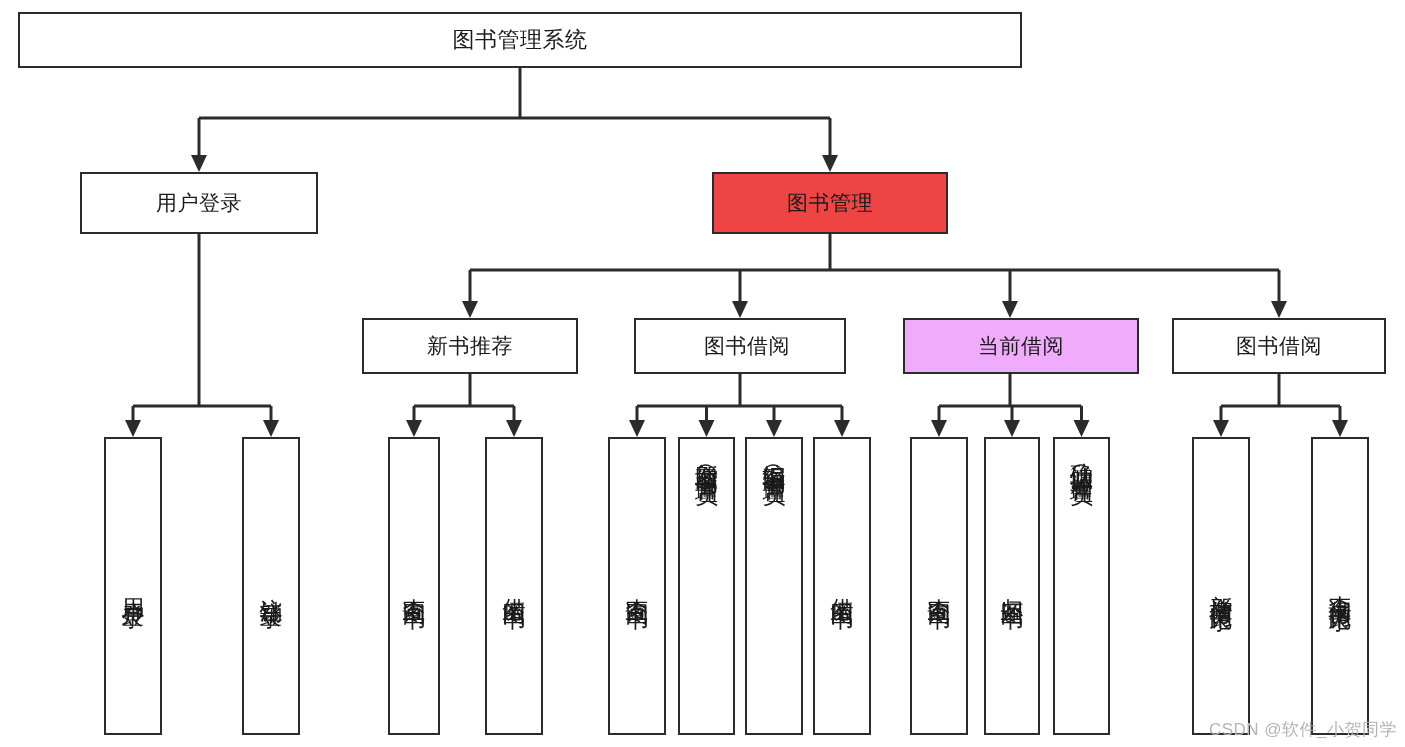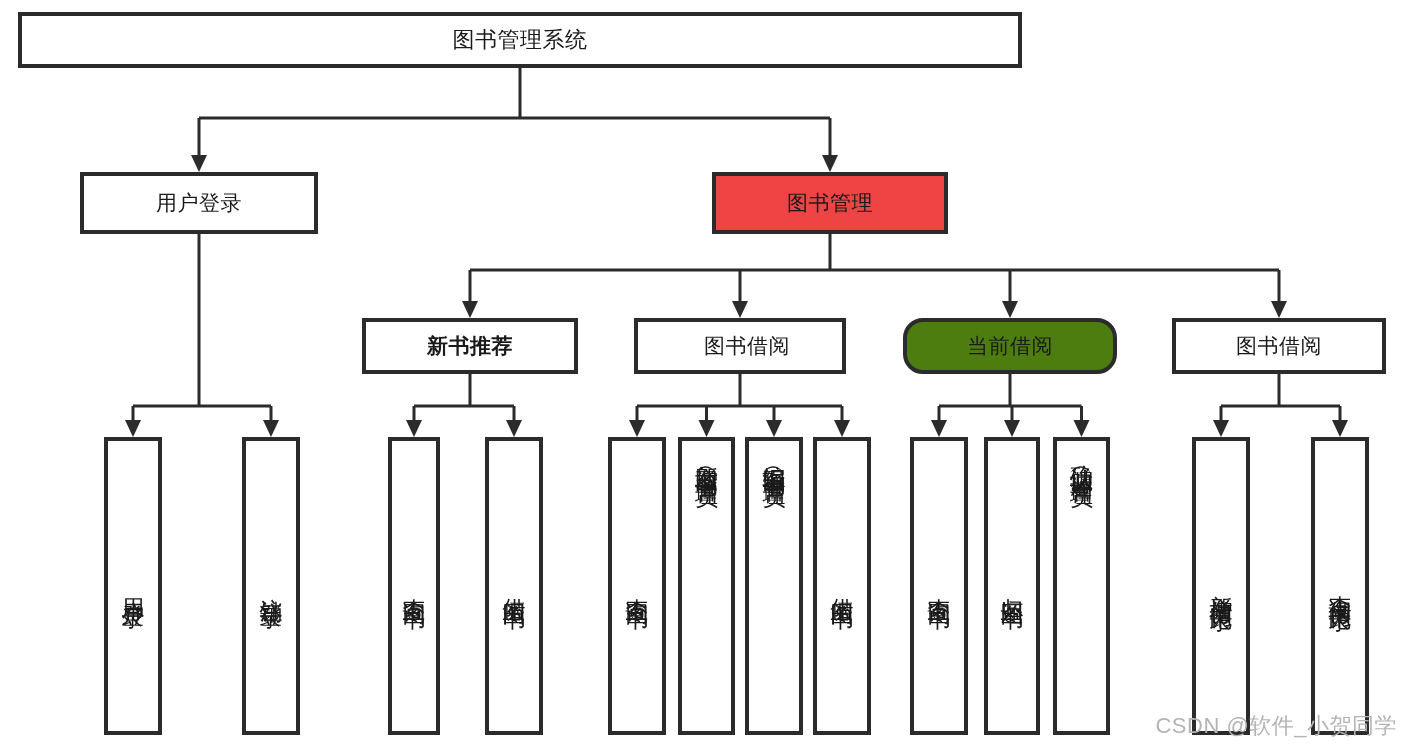--- a/index.html
+++ b/index.html
@@ -18,21 +18,21 @@
   #diagram-root {
     position: absolute;
     left: 0; top: 0;
     width: 1405px;
     height: 747px;
   }
   .node {
     position: absolute;
     box-sizing: border-box;
     background: #ffffff;
-    border: 4px solid #737373;
+    border: 2px solid #737373;
     display: flex;
     align-items: center;
     justify-content: center;
     overflow: hidden;
   }
   .node-label {
     color: #1a1a1a;
     font-family: "Liberation Sans", "DejaVu Sans", sans-serif;
     line-height: 1.18;
     white-space: pre-wrap;
@@ -67,21 +67,21 @@
     position: absolute;
     left: 0; top: 0;
     width: 1405px;
     height: 747px;
     pointer-events: none;
   }
   #watermark {
     position: absolute;
     right: 8px;
     bottom: 6px;
-    font-size: 22px;
+    font-size: 17px;
     color: #b4b4b4;
     font-family: "Liberation Sans", "DejaVu Sans", sans-serif;
     letter-spacing: 0.5px;
     user-select: none;
   }
 </style>
 </head>
 <body>
 
 <div id="diagram-root">
@@ -142,27 +142,27 @@
   <div id="nodes-layer">
       <div class="node h root" style="left: 18px; top: 12px; width: 1004px; height: 56px; border-color: rgb(43, 43, 43); background: rgb(255, 255, 255);">
         <span class="node-label" style="color: rgb(26, 26, 26);">图书管理系统</span>
       </div>
       <div class="node h" style="left: 80px; top: 172px; width: 238px; height: 62px; border-color: rgb(43, 43, 43); background: rgb(255, 255, 255);">
         <span class="node-label" style="color: rgb(26, 26, 26);">用户登录</span>
       </div>
       <div class="node h" style="left: 712px; top: 172px; width: 236px; height: 62px; border-color: rgb(43, 43, 43); background: #ef4444;">
         <span class="node-label" style="color: rgb(26, 26, 26);">图书管理</span>
       </div>
-      <div class="node h" style="left: 362px; top: 318px; width: 216px; height: 56px; border-color: rgb(43, 43, 43); background: rgb(255, 255, 255); font-weight: bold;">
+      <div class="node h" style="left: 362px; top: 318px; width: 216px; height: 56px; border-color: rgb(43, 43, 43); background: rgb(255, 255, 255);">
         <span class="node-label" style="color: rgb(26, 26, 26);">新书推荐</span>
       </div>
       <div class="node h" style="left: 634px; top: 318px; width: 212px; height: 56px; border-color: rgb(43, 43, 43); background: rgb(255, 255, 255); padding-left: 14px;">
         <span class="node-label" style="color: rgb(26, 26, 26);">图书借阅</span>
       </div>
-      <div class="node h" style="left: 903px; top: 318px; width: 214px; height: 56px; border-color: rgb(43, 43, 43); background: #4d7c0f; border-radius: 20px;">
+      <div class="node h" style="left: 903px; top: 318px; width: 236px; height: 56px; border-color: rgb(43, 43, 43); background: #f0abfc;">
         <span class="node-label" style="color: rgb(26, 26, 26);">当前借阅</span>
       </div>
       <div class="node h" style="left: 1172px; top: 318px; width: 214px; height: 56px; border-color: rgb(43, 43, 43); background: rgb(255, 255, 255);">
         <span class="node-label" style="color: rgb(26, 26, 26);">图书借阅</span>
       </div>
       <div class="node v center" style="left: 104px; top: 437px; width: 58px; height: 298px; border-color: rgb(43, 43, 43); background: rgb(255, 255, 255);">
         <span class="node-label" style="color: rgb(26, 26, 26);">用户登录</span>
       </div>
       <div class="node v center" style="left: 242px; top: 437px; width: 58px; height: 298px; border-color: rgb(43, 43, 43); background: rgb(255, 255, 255);">
         <span class="node-label" style="color: rgb(26, 26, 26);">注销登录</span>

